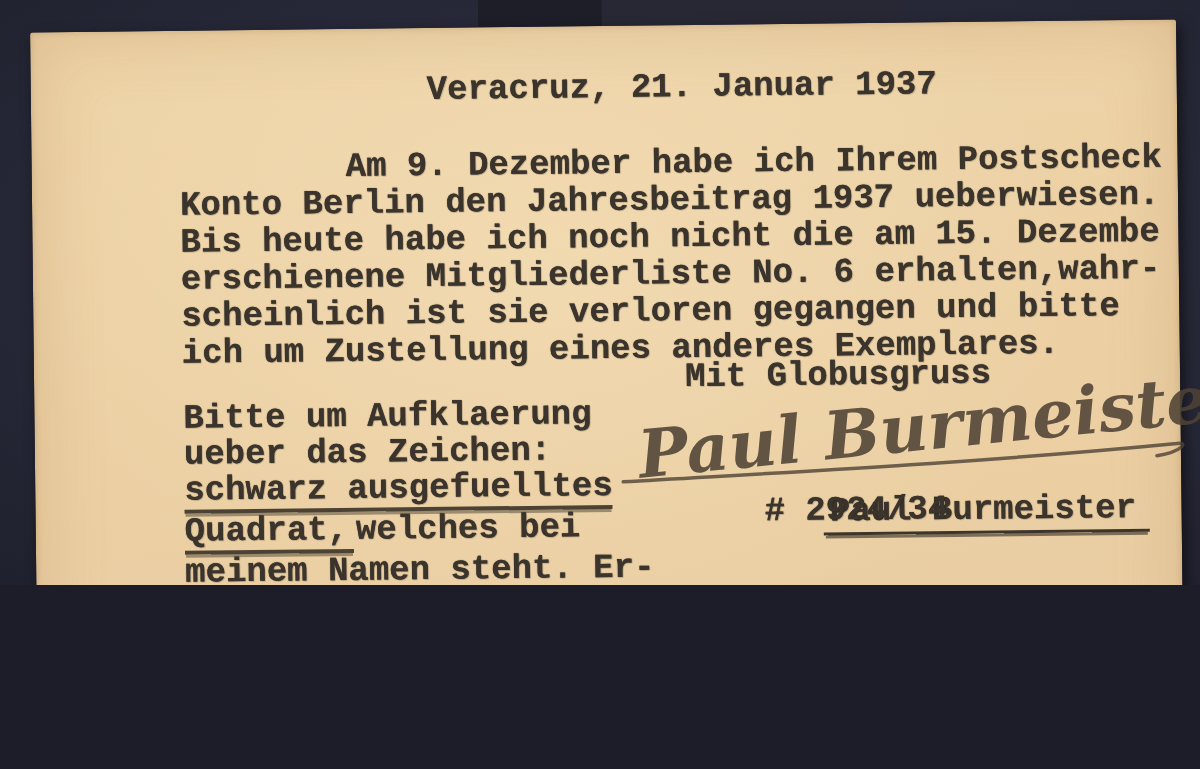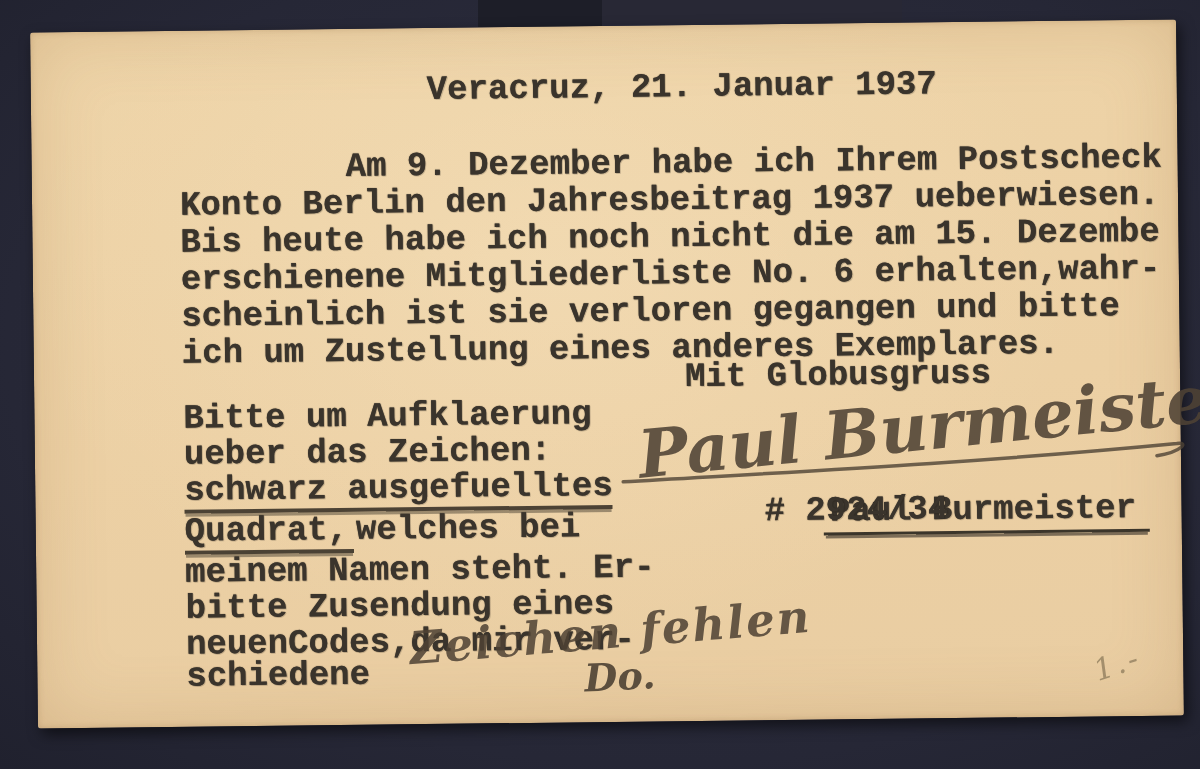--- a/index.html
+++ b/index.html
@@ -1,17 +1,17 @@
 <!DOCTYPE html>
 <html style="--color-background: #262736; --color-card: #eed4a8; --color-ink: #3a342c; --color-handwriting: #4e4234;"><head>
 <meta charset="utf-8">
 <style>
   html,body{margin:0;padding:0;background:#1c1d28;}
   .scene{
-    position:relative;width:1200px;height:769px;overflow:hidden;
+    position:relative;width:1200px;height:585px;overflow:hidden;
     background:radial-gradient(ellipse at 55% 45%, #2e2f40 0%, var(--color-background,#262736) 70%, #20212e 100%);
     font-family:"Liberation Mono","DejaVu Sans Mono",monospace;
   }
   .bg-patch{position:absolute;background:#1d1e28;}
   .patch-1{left:478px;top:0;width:124px;height:27px;}
   .patch-2{left:602px;top:0;width:300px;height:24px;background:#282835;}
   .card{
     position:absolute;left:34px;top:26px;width:1146px;height:696px;
     background:
       radial-gradient(ellipse at 45% 35%, rgba(255,240,210,0.25) 0%, rgba(255,240,210,0) 60%),

